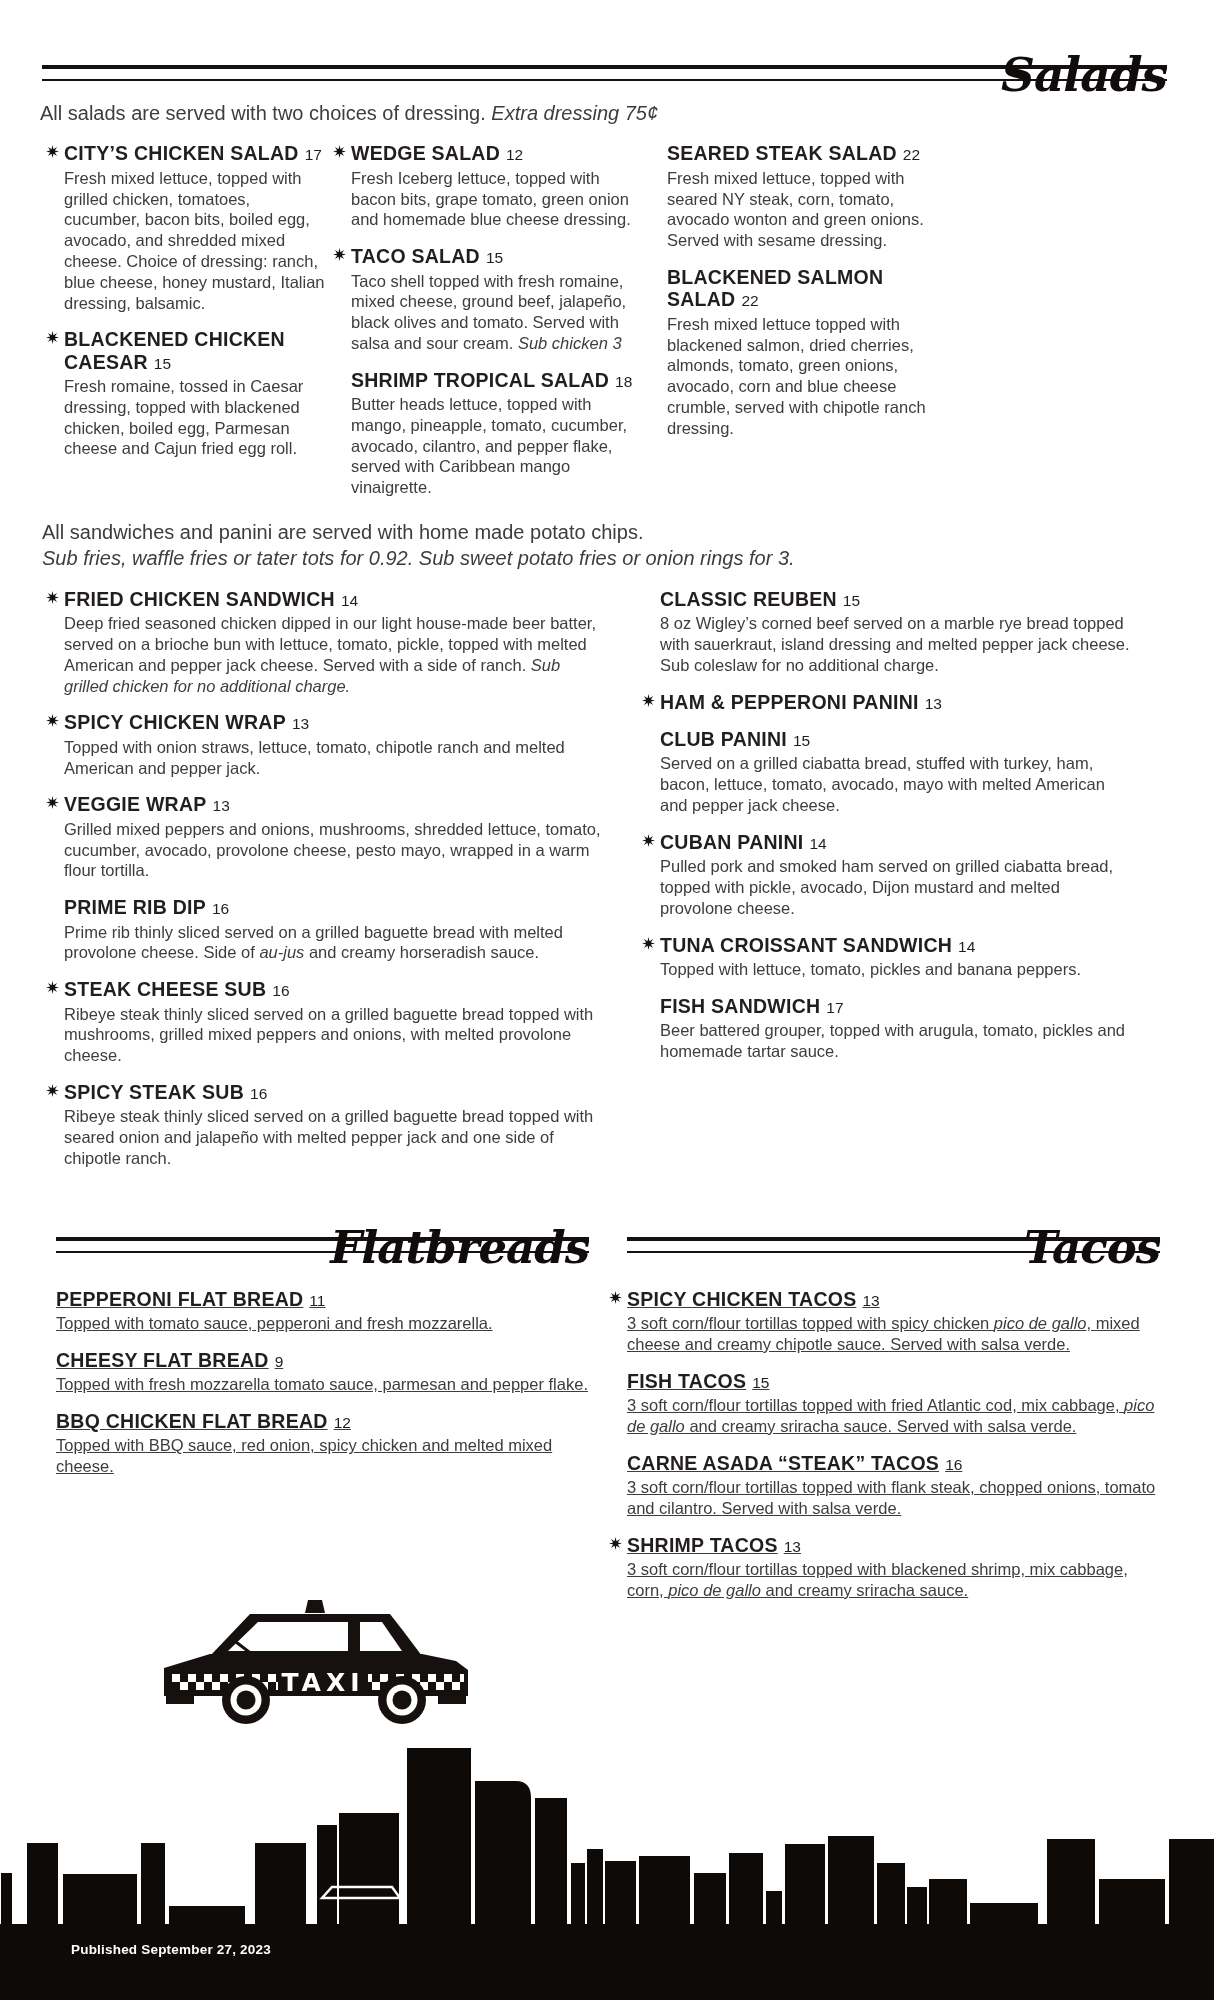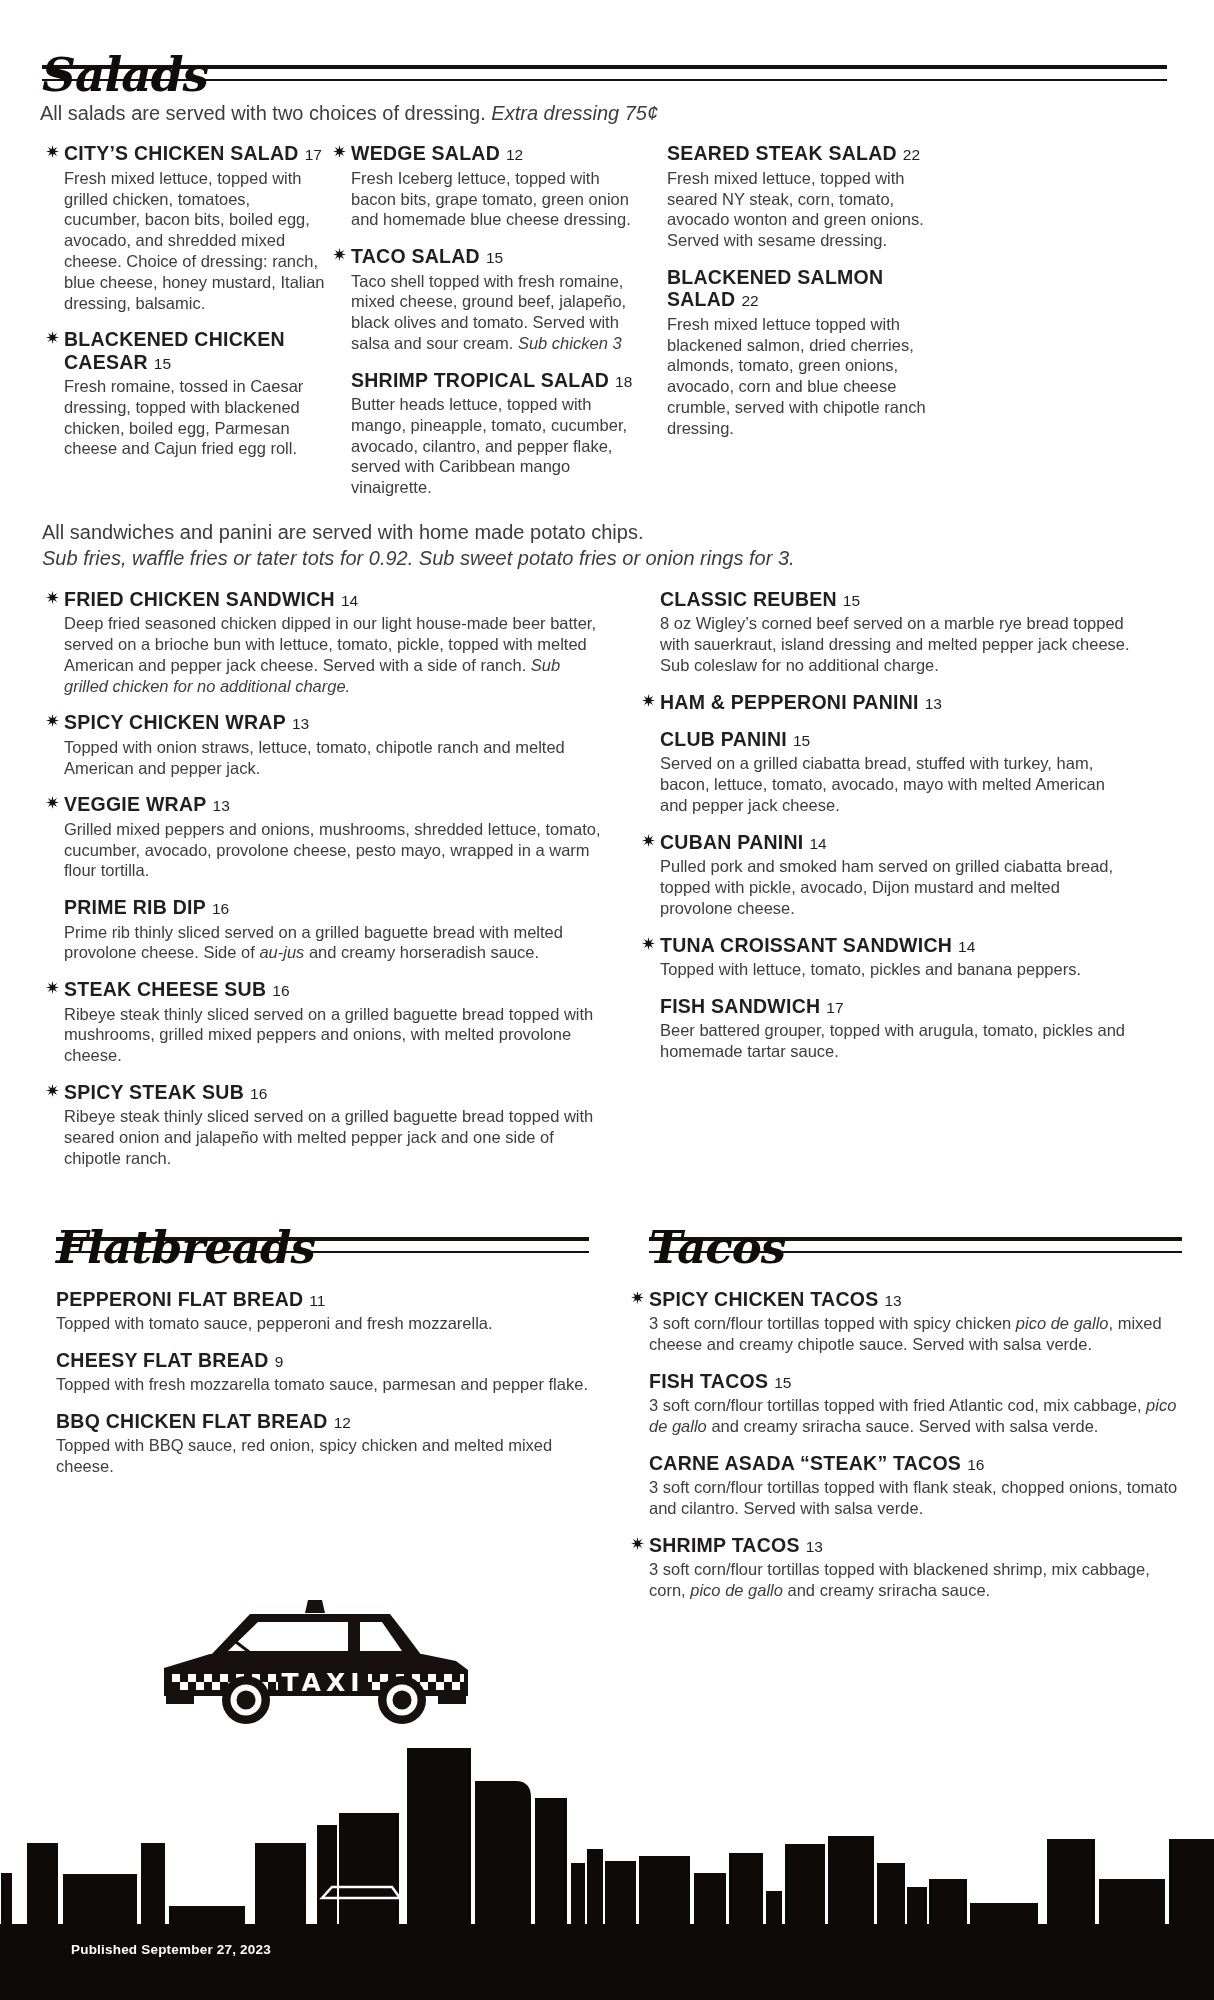--- a/index.html
+++ b/index.html
@@ -9,38 +9,38 @@
     font-family:"Liberation Sans",sans-serif;color:#3d3d3d;
   }
   h2,h3,p{margin:0;}
   
   .sec-head{position:relative;height:62px;}
   .sec-head .rule{
     position:absolute;left:0;right:0;bottom:5px;height:10px;
     border-top:4px solid #16110f;border-bottom:2px solid #16110f;
   }
   .sec-head .script{
-    position:absolute;left:0;right:11px;bottom:-12px;text-align:left;
+    position:absolute;left:0;right:0;bottom:-12px;text-align:right;
     font-family:"DejaVu Serif",serif;font-style:italic;font-weight:700;
     font-size:47px;line-height:1;color:#0f0c0b;letter-spacing:-1px;
   }
   .sec-head.wide{margin:0 47px 14px 42px;}
   .bottom-row .sec-head{margin-bottom:30px;}
   .bottom-row .sec-head .script{font-size:45px;}
   
   .intro{font-size:20px;line-height:1.32;color:#3d3d3d;}
   .intro em{font-style:italic;}
   .intro .line{display:block;}
   .salads-intro{width:880px;margin:8px 0 16px 40px;}
   .full-intro{width:1126px;margin:6px 0 16px 42px;}
   
   .cols{display:grid;margin-left:64px;}
   .salads-cols{grid-template-columns:262px 291px 270px;column-gap:25px;}
   .sand-cols{grid-template-columns:540px 470px;column-gap:56px;}
-  .bottom-row{display:grid;grid-template-columns:533px 533px;column-gap:60px;margin-left:56px;margin-top:12px;}
+  .bottom-row{display:grid;grid-template-columns:533px 533px;column-gap:38px;margin-left:56px;margin-top:12px;text-decoration:underline;}
   
   .item{position:relative;margin-bottom:15px;}
   .item .star{position:absolute;left:-18px;top:3px;line-height:0;}
   .item h3{
     font-size:19.5px;font-weight:700;letter-spacing:.25px;color:#221e1f;
     line-height:1.15;margin-bottom:3px;
   }
   .item .price{font-size:15.5px;font-weight:500;margin-left:6px;letter-spacing:0;}
   .item .desc{font-size:16.5px;line-height:1.26;color:#3d3d3d;}
   .item .desc em{font-style:italic;}

